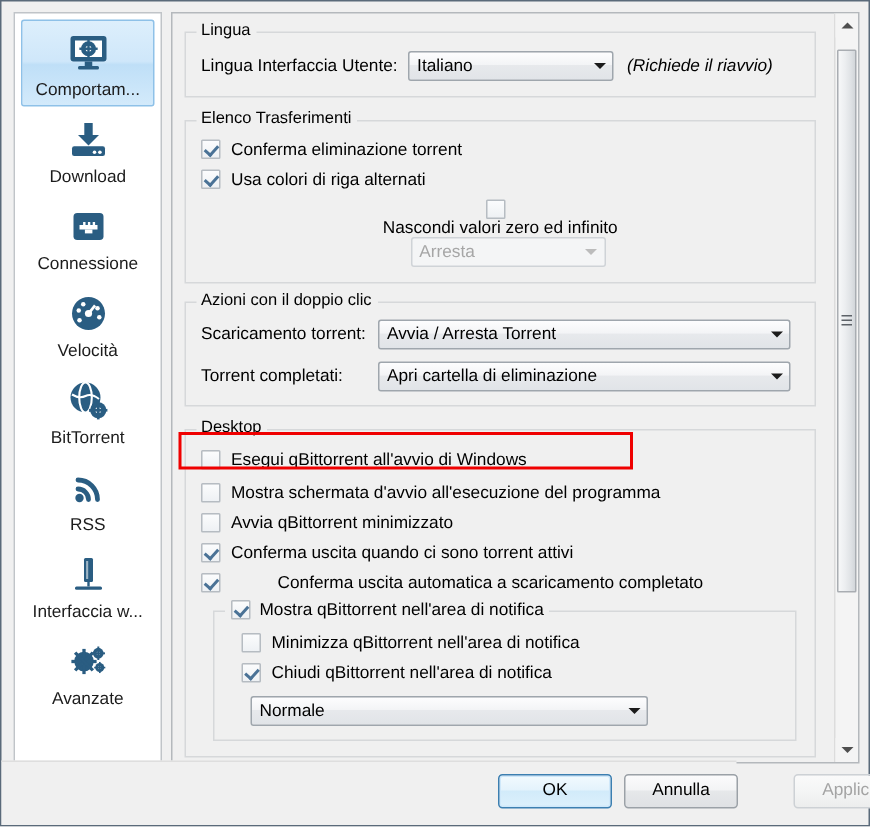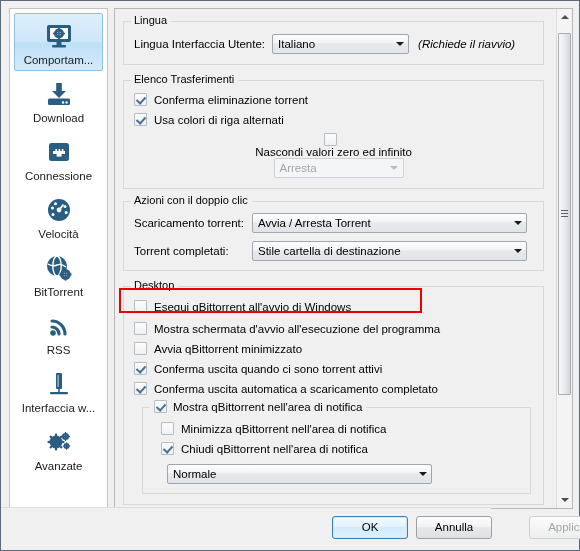--- a/index.html
+++ b/index.html
@@ -517,21 +517,21 @@
           <div class="row">
             <span class="lbl" style="width:118px;">Scaricamento torrent:</span>
             <div class="combo" style="width:275px;">
               <span class="combo-text">Avvia / Arresta Torrent</span>
               <span class="combo-arrow"><i></i></span>
             </div>
           </div>
           <div class="row" style="margin-bottom:0;">
             <span class="lbl" style="width:118px;">Torrent completati:</span>
             <div class="combo" style="width:275px;">
-              <span class="combo-text">Stile cartella di destinazione</span>
+              <span class="combo-text">Apri cartella di eliminazione</span>
               <span class="combo-arrow"><i></i></span>
             </div>
           </div>
         </div>
       </div>
 
       <div class="groupbox" style="margin-top:15px;">
         <span class="gb-title">Desktop</span>
         <div class="gb-body" style="padding:13px 10px 10px 10px;">
 
@@ -544,21 +544,21 @@
             <span class="cb-label">Mostra schermata d'avvio all'esecuzione del programma</span>
           </div>
           <div class="cb-row">
             <span class="cb"></span>
             <span class="cb-label">Avvia qBittorrent minimizzato</span>
           </div>
           <div class="cb-row">
             <span class="cb checked"></span>
             <span class="cb-label">Conferma uscita quando ci sono torrent attivi</span>
           </div>
-          <div class="cb-row" style="margin-bottom:0;">
+          <div class="cb-row" style="margin-bottom:0;gap:31px;">
             <span class="cb checked"></span>
             <span class="cb-label">Conferma uscita automatica a scaricamento completato</span>
           </div>
 
           <div class="nested-group" style="margin:12px 2px 0 8px;">
             <div class="nested-title">
               <span class="cb checked"></span>
               <span class="cb-label">Mostra qBittorrent nell'area di notifica</span>
             </div>
 

